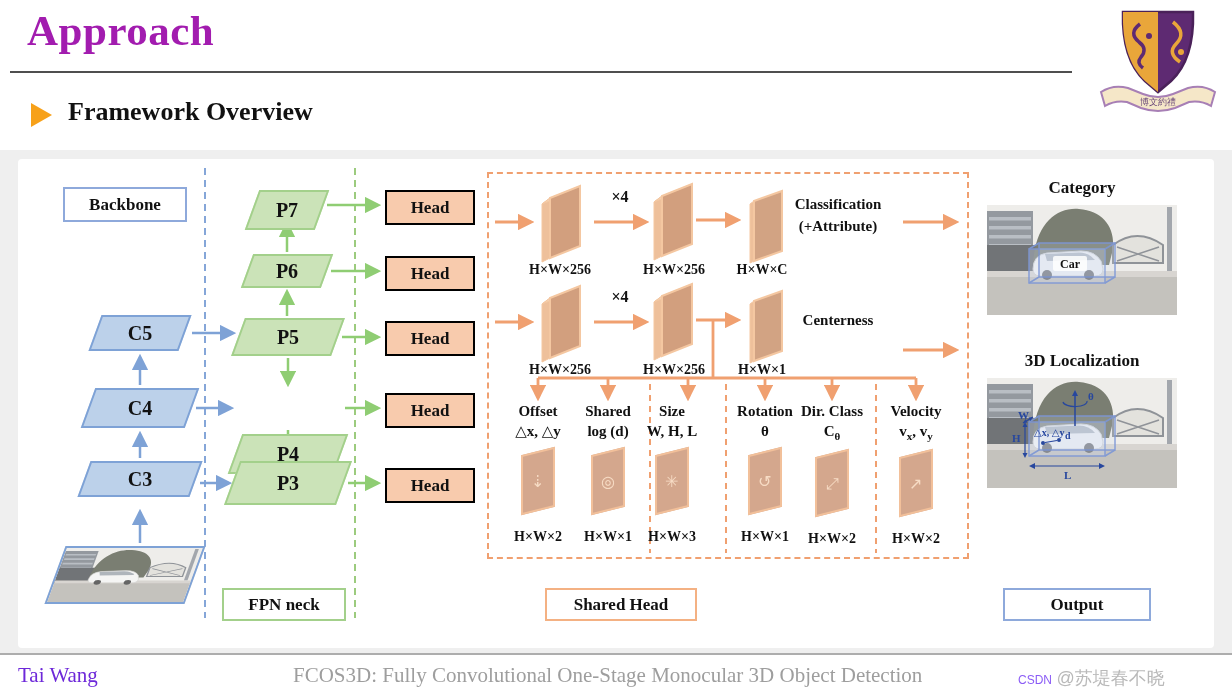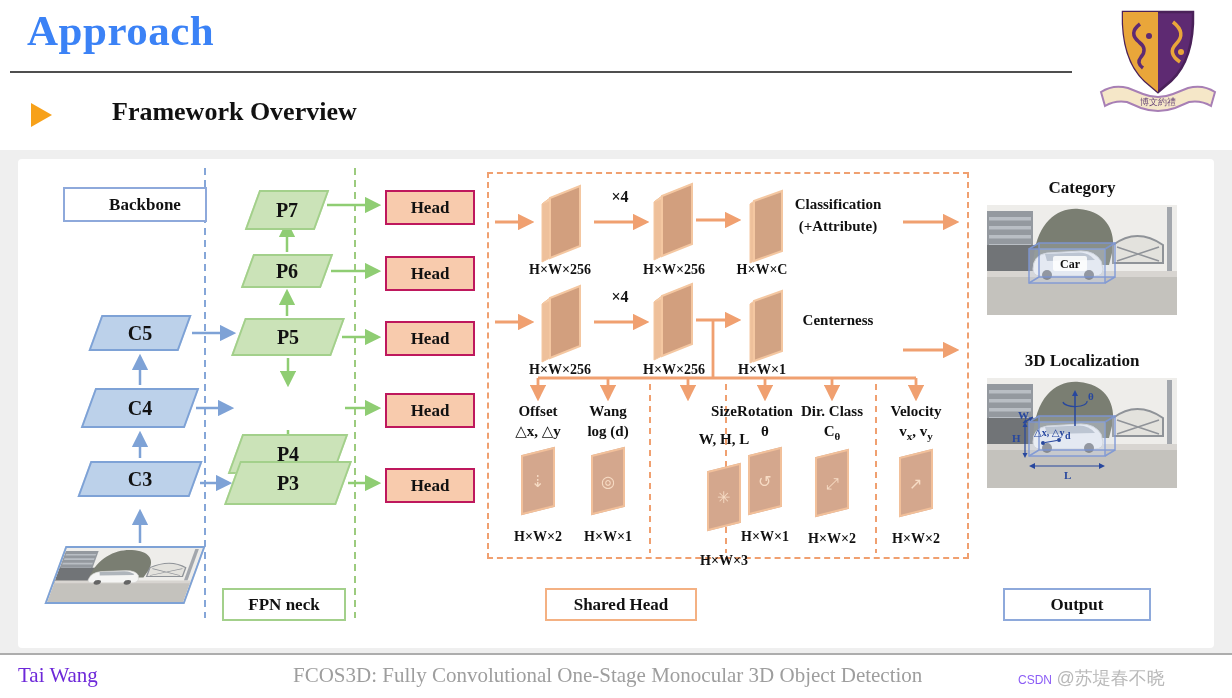--- a/index.html
+++ b/index.html
@@ -1,42 +1,42 @@
 <!DOCTYPE html>
 <html><head>
 <meta charset="utf-8">
 <style>
   html,body{margin:0;padding:0;}
   body{width:1232px;height:698px;position:relative;background:#fff;overflow:hidden;
        font-family:"Liberation Serif","DejaVu Serif",serif;color:#111;}
   .abs{position:absolute;}
   
-  #page-title{left:27px;top:6px;font-size:43px;font-weight:bold;color:#3b82f6;letter-spacing:.5px;}
+  #page-title{left:27px;top:6px;font-size:43px;font-weight:bold;color:#a21caf;letter-spacing:.5px;}
   #title-rule{left:10px;top:71px;width:1062px;height:2px;background:#4f4f4f;}
   #section-bullet{left:31px;top:103px;width:0;height:0;border-left:21px solid #f7a11a;
        border-top:12px solid transparent;border-bottom:12px solid transparent;}
-  #section-heading{left:68px;top:97px;font-size:26px;font-weight:bold;margin-left:44px;}
+  #section-heading{left:68px;top:97px;font-size:26px;font-weight:bold;}
   
   #panel-bg{left:0;top:150px;width:1232px;height:505px;background:#efefef;}
   #panel{left:18px;top:159px;width:1196px;height:489px;background:#fff;border-radius:4px;}
   
   .labelbox{position:absolute;background:#fff;border:2px solid;display:flex;align-items:center;
        justify-content:center;font-weight:bold;font-size:17px;z-index:5;}
   .b-blue{border-color:#8ea9db;}
   .b-green{border-color:#a3d08b;}
   .b-orange{border-color:#f4b183;}
   
   .pblock{position:absolute;z-index:4;}
   .pblock .shape{position:absolute;left:0;top:0;right:0;bottom:0;transform:skewX(-20deg);border:2px solid;}
   .pblock.blue .shape{background:#bcd1ea;border-color:#7ea2d6;}
   .pblock.green .shape{background:#cbe3b8;border-color:#a3d08b;}
   .pblock .txt{position:absolute;left:0;top:0;right:0;bottom:0;display:flex;align-items:center;
        justify-content:center;font-weight:bold;font-size:20px;}
   
-  .headbox{position:absolute;left:385px;width:86px;height:31px;background:#f8cbad;border:2px solid #be185d;
+  .headbox{position:absolute;left:385px;width:86px;height:31px;background:#f8cbad;border:2px solid #000000;
        display:flex;align-items:center;justify-content:center;font-weight:bold;font-size:17px;z-index:4;}
   
   #shared-box{left:487px;top:172px;width:478px;height:383px;border:2px dashed #f0a070;z-index:3;}
   
   .dim{position:absolute;transform:translateX(-50%);font-weight:bold;font-size:14px;white-space:nowrap;z-index:6;}
   .x4{position:absolute;transform:translateX(-50%);font-weight:bold;font-size:16px;z-index:6;}
   .btxt{position:absolute;transform:translateX(-50%);font-weight:bold;font-size:15px;white-space:nowrap;z-index:6;}
   .slabwrap{position:absolute;z-index:5;}
   
   .target{position:absolute;top:402px;transform:translateX(-50%);width:92px;display:flex;
@@ -147,21 +147,21 @@
     <line x1="832" y1="378" x2="832" y2="398" marker-end="url(#mo)"></line>
     <line x1="916" y1="378" x2="916" y2="398" marker-end="url(#mo)"></line>
   </g>
   <g stroke="#f0a070" stroke-width="2" stroke-dasharray="6 5">
     <line x1="650" y1="384" x2="650" y2="553"></line>
     <line x1="726" y1="384" x2="726" y2="553"></line>
     <line x1="876" y1="384" x2="876" y2="553"></line>
   </g>
 </svg>
 
-<div class="labelbox b-blue" style="left:63px;top:187px;width:120px;height:31px;padding-left:20px;">Backbone</div>
+<div class="labelbox b-blue" style="left:63px;top:187px;width:120px;height:31px;">Backbone</div>
 <div class="labelbox b-green" style="left:222px;top:588px;width:120px;height:29px;">FPN neck</div>
 <div class="labelbox b-orange" style="left:545px;top:588px;width:148px;height:29px;">Shared Head</div>
 <div class="labelbox b-blue" style="left:1003px;top:588px;width:144px;height:29px;">Output</div>
 
 <div class="abs" id="shared-box"></div>
 
 <div id="blocks">
     <div class="pblock blue" style="left: 95px; top: 315px; width: 90px; height: 36px;">
       <div class="shape"></div>
       <div class="txt">C5</div>
@@ -244,28 +244,28 @@
 <div id="targets">
     <div class="target" style="left: 538px;">
       <div class="t-title">Offset</div>
       <div class="t-sub"><span>△x, △y</span></div>
       <div class="t-slab">
         <span>⇣</span>
       </div>
       <div class="t-dim">H×W×2</div>
     </div>
     <div class="target" style="left: 608px;">
-      <div class="t-title">Wang</div>
+      <div class="t-title">Shared</div>
       <div class="t-sub"><span>log (d)</span></div>
       <div class="t-slab">
         <span>◎</span>
       </div>
       <div class="t-dim">H×W×1</div>
     </div>
-    <div class="target" style="left: 724px; gap: 8px;">
+    <div class="target" style="left: 672px;">
       <div class="t-title">Size</div>
       <div class="t-sub"><span>W, H, L</span></div>
       <div class="t-slab">
         <span>✳</span>
       </div>
       <div class="t-dim">H×W×3</div>
     </div>
     <div class="target" style="left: 765px;">
       <div class="t-title">Rotation</div>
       <div class="t-sub"><span>θ</span></div>

